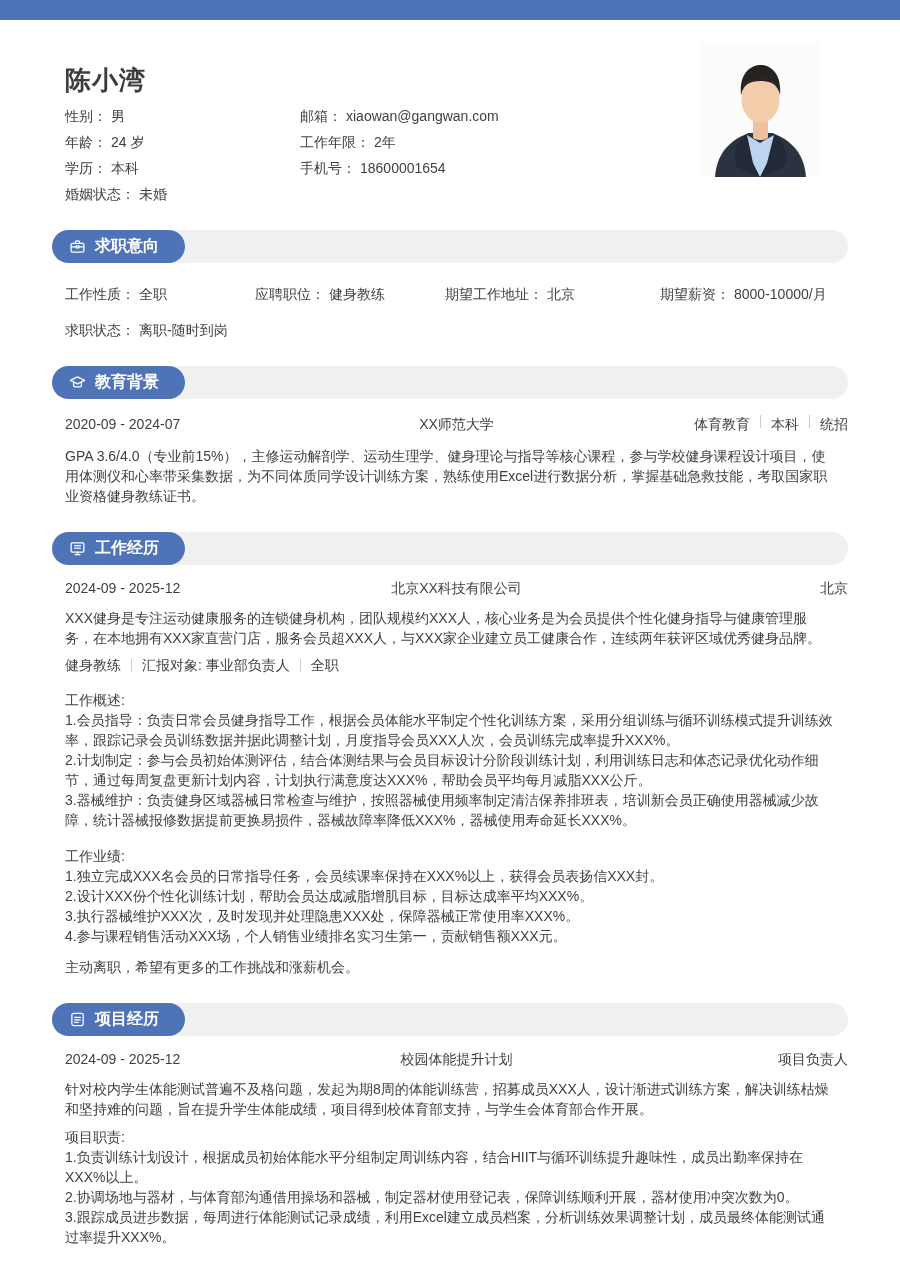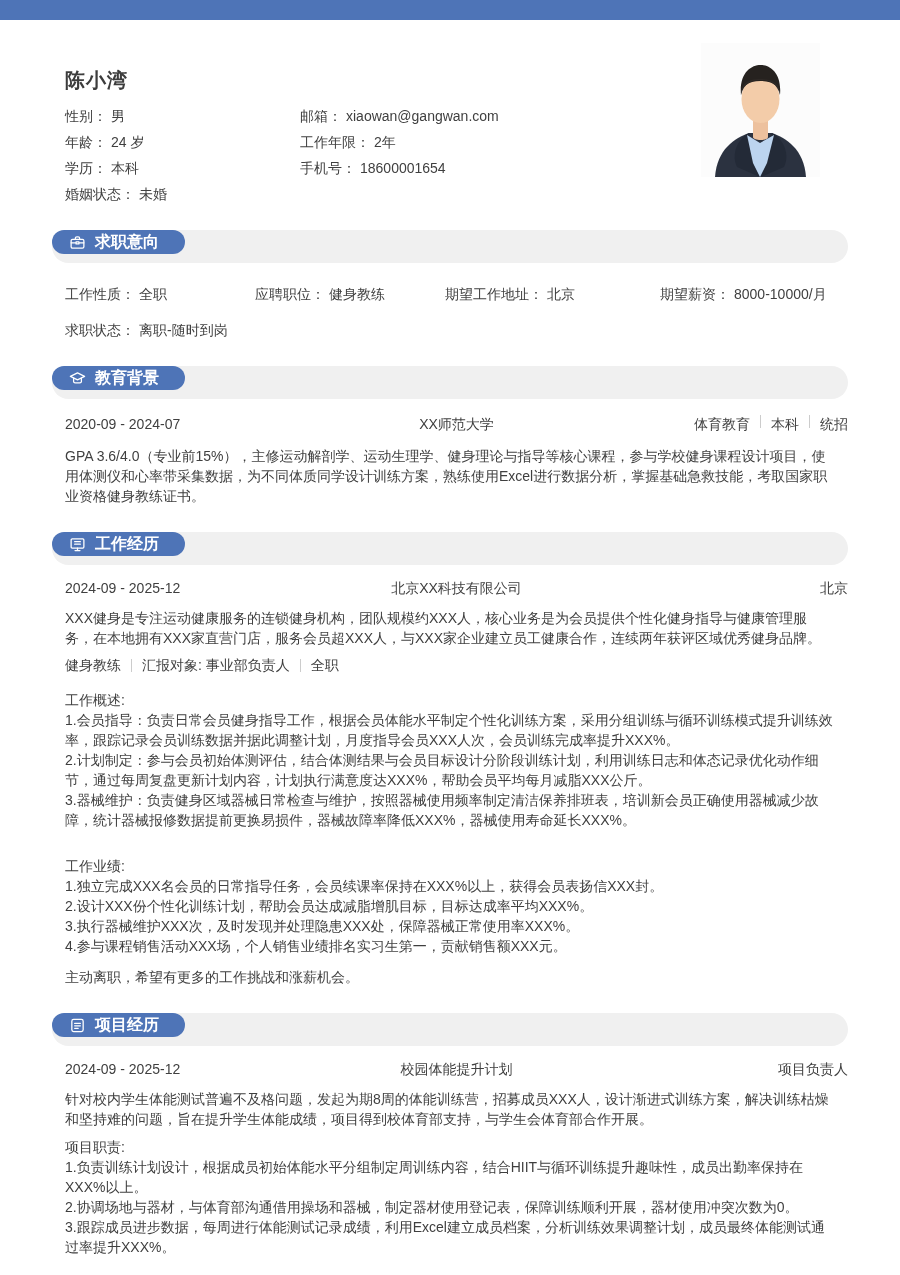--- a/index.html
+++ b/index.html
@@ -8,41 +8,41 @@
     height: 1275px;
     overflow: hidden;
     background: #ffffff;
     color: #3f3f3f;
     font-family: "Liberation Sans", "DejaVu Sans", sans-serif;
     font-size: 14px;
   }
   .topbar { height: 20px; background: #4e74b7; }
 
   .header { position: relative; padding: 45px 65px 0; }
-  .name { font-size: 20px; font-weight: 700; color: #3c3c3c; letter-spacing: 1px; line-height: 30px; }
+  .name { font-size: 26px; font-weight: 700; color: #3c3c3c; letter-spacing: 1px; line-height: 30px; }
   .info-grid {
     margin-top: 12px;
     display: grid;
     grid-template-columns: 235px 1fr;
     row-gap: 7px;
     line-height: 19px;
   }
   .kv .v { margin-left: 4px; }
   .photo { position: absolute; top: 23px; right: 80px; width: 119px; height: 134px; }
 
   .bar {
     margin: 26px 52px 0;
     height: 33px;
     background: #f0f0f0;
     border-radius: 17px;
     position: relative;
   }
   .pill {
     position: absolute; left: 0; top: 0;
-    height: 24px;
+    height: 33px;
     display: inline-flex; align-items: center; gap: 9px;
     background: #4e74b7; color: #fff;
     border-radius: 17px;
     padding: 0 26px 0 17px;
     font-size: 16px; font-weight: 700; justify-content: flex-end;
   }
   .pill svg { flex: 0 0 auto; }
 
   .intent-row {
     margin: 22px 65px 0;
@@ -63,21 +63,21 @@
   .meta-right { display: inline-flex; align-items: flex-start; }
 
   .para { margin: 12px 65px 0; line-height: 20px; }
   .para.tight { margin-top: 10px; }
 
   .pos-row { margin: 8px 65px 0; display: flex; align-items: center; line-height: 19px; }
 
   .sep { display: inline-block; width: 1px; height: 13px; background: #cccccc; margin: 0 10px; }
 
   .blk { margin: 15px 65px 0; line-height: 20px; }
-  .blk.gap18 { margin-top: 26px; }
+  .blk.gap18 { margin-top: 16px; }
   .blk.gap8 { margin-top: 8px; }
   .leave-line { margin: 11px 65px 0; line-height: 20px; }
 
   .meta-row.proj { margin-top: 14px; }
   .meta-row.work { margin-top: 14px; }
 </style>
 </head>
 <body>
 
 <div class="topbar"></div>

